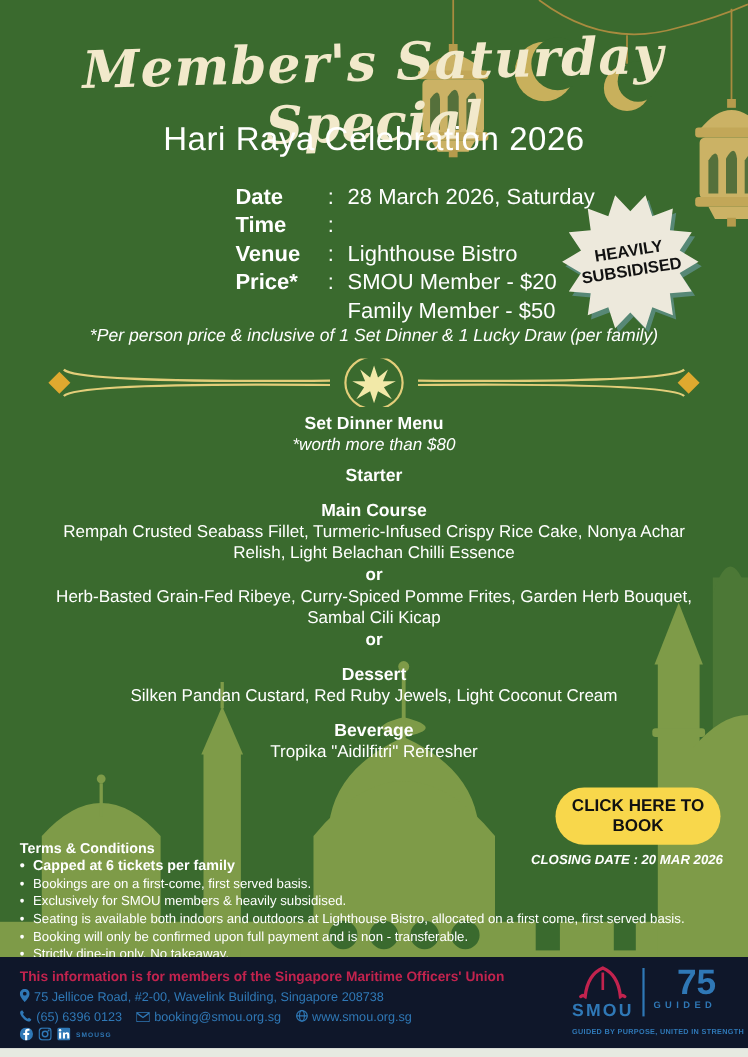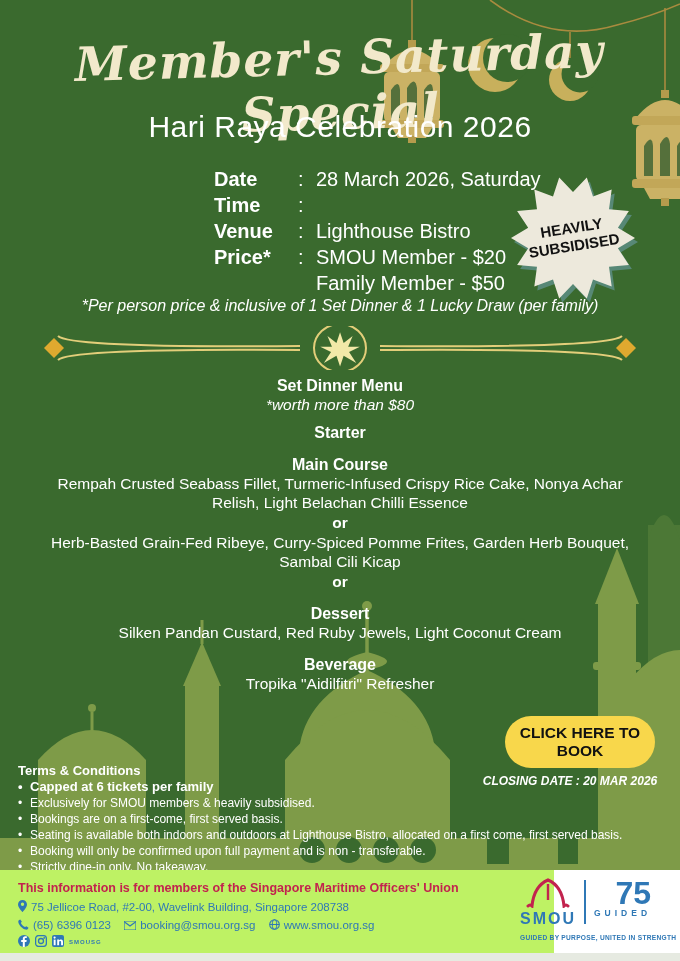--- a/index.html
+++ b/index.html
@@ -40,21 +40,21 @@
       font-weight:bold;font-size:15.5px;line-height:18px;color:#111;cursor:pointer;}
   .closing{position:absolute;left:480px;top:774px;width:180px;text-align:center;color:#fff;
       font-weight:bold;font-style:italic;font-size:12px;}
   
   .terms{position:absolute;left:18px;top:763px;width:655px;color:#fff;font-size:12px;line-height:16px;}
   .terms .th{font-weight:bold;font-size:13px;}
   .terms .tb{white-space:nowrap;}
   .terms .tb.bold{font-weight:bold;font-size:13px;}
   .terms .dot{display:inline-block;width:12px;}
   
-  .footer{position:absolute;left:0;top:870px;width:554px;height:83px;background:#bef264;}
+  .footer{position:absolute;left:0;top:870px;width:680px;height:83px;background:#0f172a;}
   .bottom-strip{position:absolute;left:0;top:953px;width:680px;height:8px;background:#e6eae1;}
   .notice{position:absolute;left:18px;top:11px;color:#C2234E;font-weight:bold;font-size:12.5px;}
   .contact{position:absolute;left:18px;top:29px;color:#2F78B6;font-size:11.5px;line-height:17px;}
   .contact .ic{display:inline-block;vertical-align:-1px;margin-right:4px;}
   .contact .seg{margin-right:10px;}
   .social{position:absolute;left:18px;top:63px;display:flex;align-items:center;gap:5px;}
   .handle{color:#2F78B6;font-size:6px;font-weight:bold;letter-spacing:1px;}
   .logo-block{position:absolute;left:520px;top:8px;width:152px;}
   .logo-row{display:flex;align-items:flex-start;gap:8px;}
   .smou-word{color:#2F78B6;font-weight:bold;font-size:16px;letter-spacing:2px;text-align:center;margin-top:-2px;}
@@ -227,22 +227,22 @@
       <div class="mh gap">Beverage</div>
       <div>Tropika "Aidilfitri" Refresher</div>
     </div>
 
     <button class="cta-button">CLICK HERE TO BOOK</button>
     <div class="closing">CLOSING DATE : 20 MAR 2026</div>
 
     <div class="terms">
       <div class="th">Terms &amp; Conditions</div>
       <div class="tb bold"><span class="dot">•</span><span>Capped at 6 tickets per family</span></div>
+      <div class="tb"><span class="dot">•</span><span>Bookings are on a first-come, first served basis.</span></div>
       <div class="tb"><span class="dot">•</span><span>Exclusively for SMOU members &amp; heavily subsidised.</span></div>
-      <div class="tb"><span class="dot">•</span><span>Bookings are on a first-come, first served basis.</span></div>
       <div class="tb"><span class="dot">•</span><span>Seating is available both indoors and outdoors at Lighthouse Bistro, allocated on a first come, first served basis.</span></div>
       <div class="tb"><span class="dot">•</span><span>Booking will only be confirmed upon full payment and is non - transferable.</span></div>
       <div class="tb"><span class="dot">•</span><span>Strictly dine-in only. No takeaway.</span></div>
     </div>
   </div>
 
   <div class="footer">
     <div class="notice">This information is for members of the Singapore Maritime Officers' Union</div>
     <div class="contact">
       <div>

